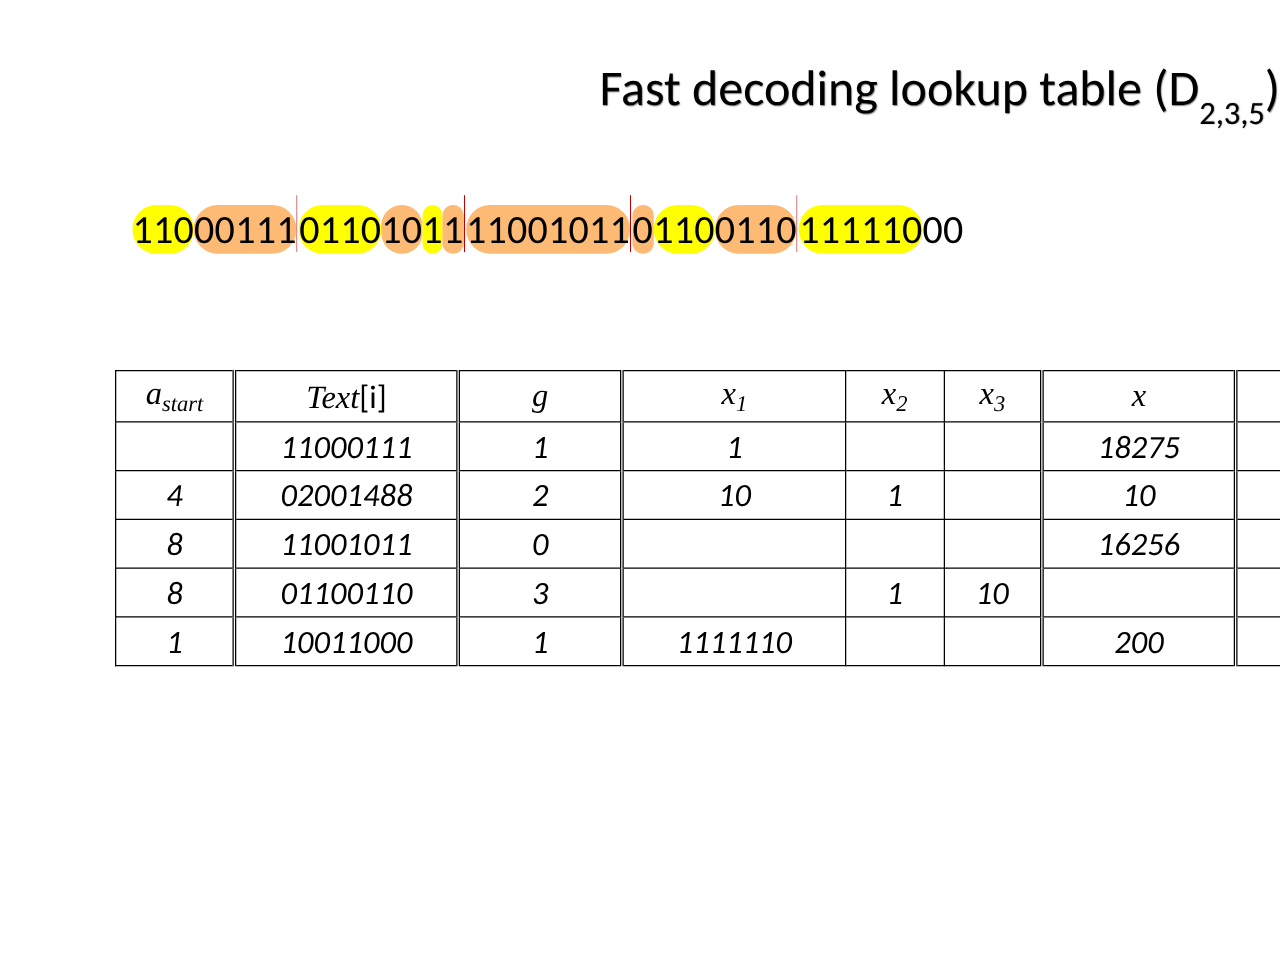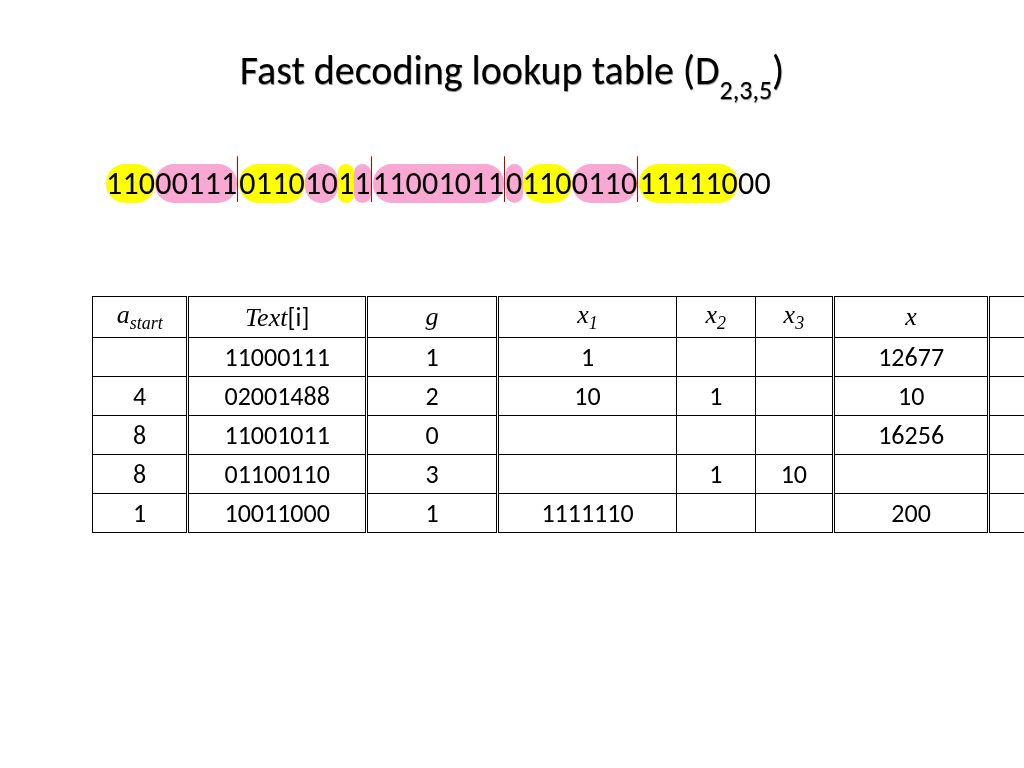--- a/index.html
+++ b/index.html
@@ -15,21 +15,21 @@
     width: 1024px;
     height: 768px;
     position: relative;
     box-sizing: border-box;
   }
   .title {
     position: absolute;
     top: 46px;
     left: 0;
     width: 1024px;
-    text-align: center;
+    text-align: right;
     font-size: 40px;
     font-weight: 400;
     text-shadow: 0.5px 0.5px 1px rgba(0,0,0,0.5);
   }
   .title .sub {
     font-size: 26px;
     vertical-align: sub;
     position: relative;
     top: 6px;
   }
@@ -41,21 +41,21 @@
     font-family: "Calibri", Arial, sans-serif;
     letter-spacing: 0.2px;
     white-space: nowrap;
   }
   .bits span {
     display: inline-block;
     position: relative;
     border-radius: 19px;
   }
   .hl-y { background: #ffff00; }
-  .hl-c { background: #f9a8d4; }
+  .hl-c { background: #fdba74; }
   .hl-n { background: transparent; }
   .vline {
     display: inline-block;
     width: 0;
     height: 46px;
     border-left: 1.5px solid #c00000;
     position: relative;
     top: 8px;
     margin: 0 1px 0 0;
   }
@@ -80,20 +80,21 @@
   }
   th {
     font-style: italic;
     font-family: "Times New Roman", serif;
     font-size: 26px;
   }
   th .rm { font-style: normal; font-family: "Calibri", Arial, sans-serif; }
   th .sub { font-size: 18px; vertical-align: sub; font-style: italic; }
   td {
     font-family: "Calibri", Arial, sans-serif;
+    font-style: italic;
   }
   .dbl-left { border-left: 3px double #000; }
   col.c-astart { width: 80px; }
   col.c-text   { width: 150px; }
   col.c-g      { width: 110px; }
   col.c-x1     { width: 150px; }
   col.c-x2     { width: 66px; }
   col.c-x3     { width: 66px; }
   col.c-x      { width: 130px; }
   col.c-afin   { width: 88px; }
@@ -141,21 +142,21 @@
         </tr>
       </thead>
       <tbody id="tbody">
           <tr>
             <td></td>
             <td class="dbl-left">11000111</td>
             <td class="dbl-left">1</td>
             <td class="dbl-left">1</td>
             <td></td>
             <td></td>
-            <td class="dbl-left">12677</td>
+            <td class="dbl-left">18275</td>
             <td class="dbl-left">4</td>
           </tr>
           <tr>
             <td>4</td>
             <td class="dbl-left">02001488</td>
             <td class="dbl-left">2</td>
             <td class="dbl-left">10</td>
             <td>1</td>
             <td></td>
             <td class="dbl-left">10</td>

